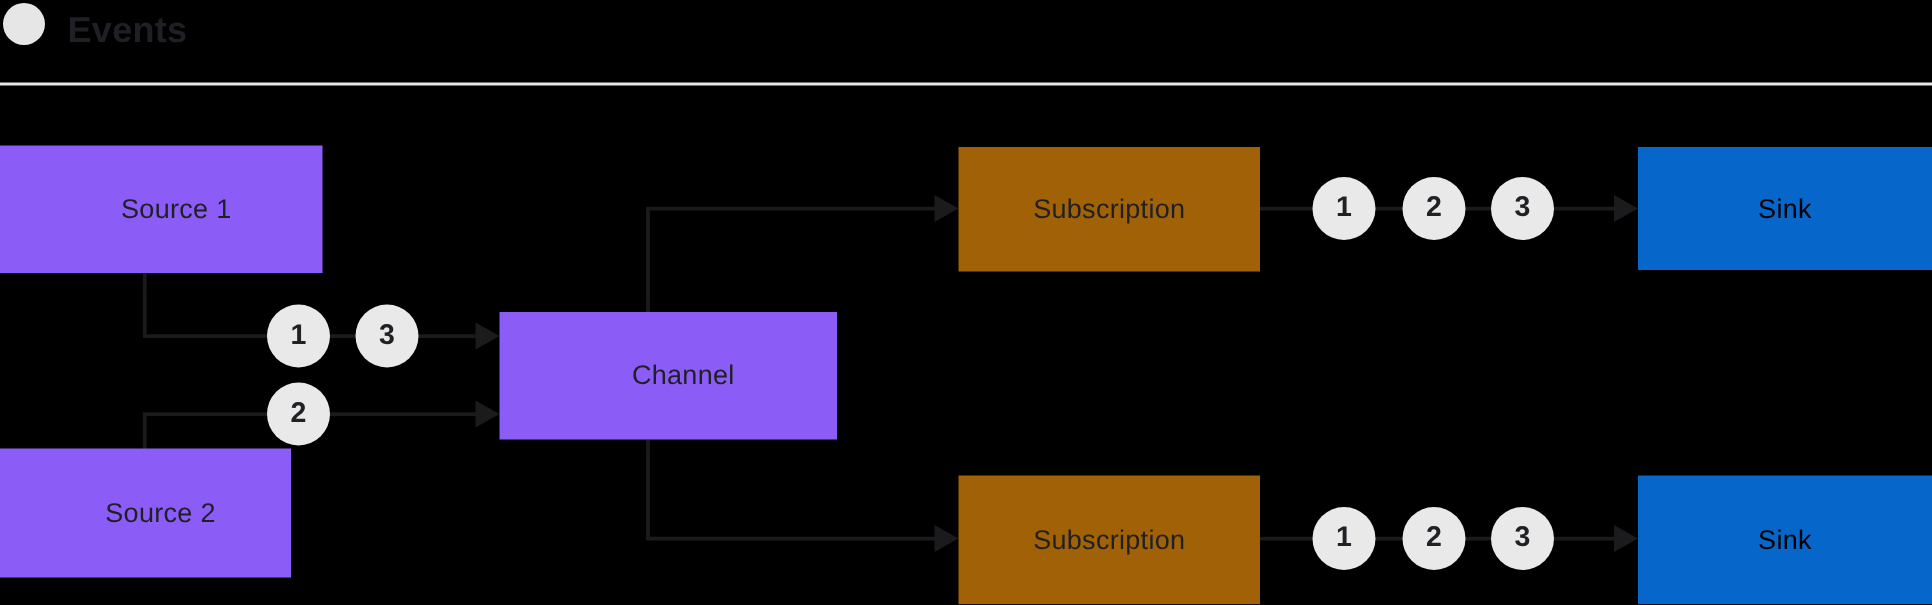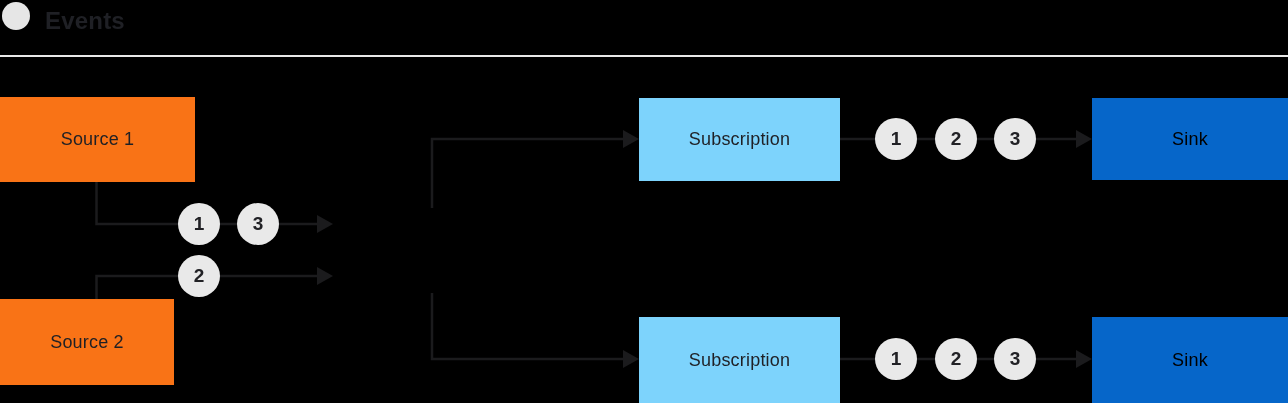--- a/index.html
+++ b/index.html
@@ -40,22 +40,22 @@
   
   .node {
     display: flex;
     align-items: center;
     justify-content: center;
     font-size: 18px;
     font-weight: 500;
     color: #1f2025;
     letter-spacing: 0.2px;
   }
-  .node.gray { background: #f97316; }
-  .node.lightblue { background: #7dd3fc; }
+  .node.gray { background: #8b5cf6; padding-left: 20px; }
+  .node.lightblue { background: #a16207; }
   .node.blue { background: #0666c9; color: #000000; }
 
   #source1      { left: 0px;    top: 97px;  width: 195px; height: 85px; }
   #source2      { left: 0px;    top: 299px; width: 174px; height: 86px; }
   #channel      { left: 333px;  top: 208px; width: 205px; height: 85px; }
   #subscription1{ left: 639px;  top: 98px;  width: 201px; height: 83px; }
   #subscription2{ left: 639px;  top: 317px; width: 201px; height: 86px; }
   #sink1        { left: 1092px; top: 98px;  width: 196px; height: 82px; }
   #sink2        { left: 1092px; top: 317px; width: 196px; height: 86px; }
 
@@ -102,20 +102,23 @@
   <div class="abs legend-circle"></div>
   <div class="abs legend-label">Events</div>
   <div class="abs separator"></div>
 
   <div id="source1" class="abs node gray">
     <span>Source 1</span>
   </div>
   <div id="source2" class="abs node gray">
     <span>Source 2</span>
   </div>
+  <div id="channel" class="abs node gray">
+    <span>Channel</span>
+  </div>
   <div id="subscription1" class="abs node lightblue">
     <span>Subscription</span>
   </div>
   <div id="subscription2" class="abs node lightblue">
     <span>Subscription</span>
   </div>
   <div id="sink1" class="abs node blue">
     <span>Sink</span>
   </div>
   <div id="sink2" class="abs node blue">

